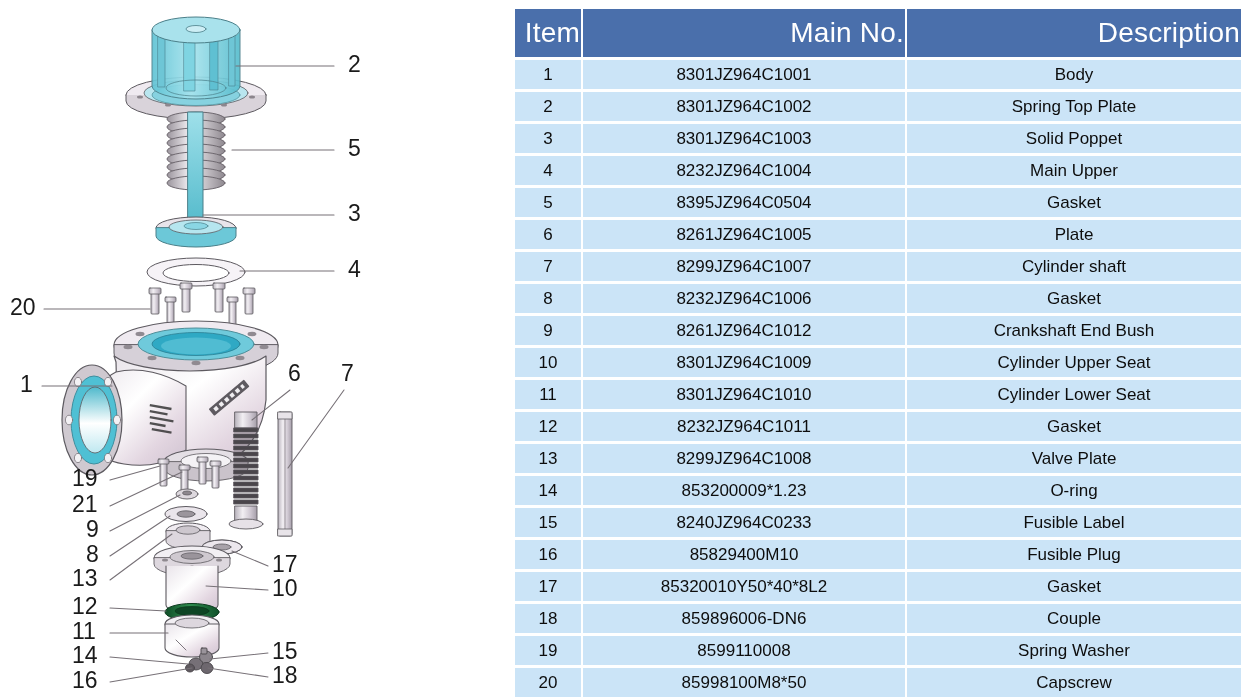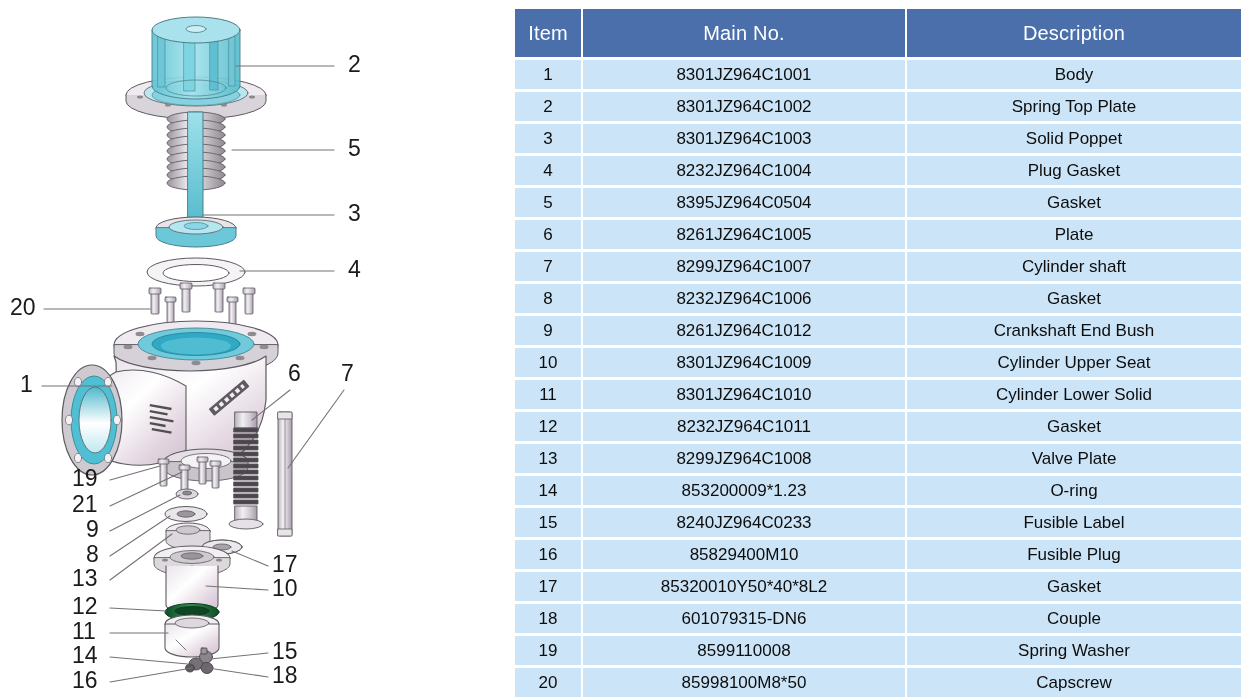--- a/index.html
+++ b/index.html
@@ -10,21 +10,21 @@
   #diagram{position:absolute;left:0;top:0;width:505px;height:700px;}
   #diagram svg{display:block;}
 
   .callout-num{font-family:"Liberation Sans",sans-serif;font-size:23px;fill:#1a1a1a;}
 
   
   #parts-table{position:absolute;left:513px;top:6px;width:728px;}
   table{border-collapse:separate;border-spacing:2px 3px;width:728px;table-layout:fixed;}
   thead th{
     background:#4a6fab;color:#ffffff;font-weight:normal;
-    font-size:20px;height:46px;vertical-align:middle;text-align:center;
+    font-size:28px;height:46px;vertical-align:middle;text-align:right;
     letter-spacing:.2px;
   }
   tbody td{
     background:#cbe4f7;color:#0d0d0d;font-size:17px;height:27px;
     text-align:center;vertical-align:middle;
   }
   col.c-item{width:66px;}
   col.c-part{width:322px;}
   col.c-desc{width:334px;}
 </style>
@@ -407,21 +407,21 @@
             <td>Spring Top Plate</td>
           </tr>
           <tr>
             <td>3</td>
             <td>8301JZ964C1003</td>
             <td>Solid Poppet</td>
           </tr>
           <tr>
             <td>4</td>
             <td>8232JZ964C1004</td>
-            <td>Plug Gasket</td>
+            <td>Main Upper</td>
           </tr>
           <tr>
             <td>5</td>
             <td>8395JZ964C0504</td>
             <td>Gasket</td>
           </tr>
           <tr>
             <td>6</td>
             <td>8261JZ964C1005</td>
             <td>Plate</td>
@@ -442,21 +442,21 @@
             <td>Crankshaft End Bush</td>
           </tr>
           <tr>
             <td>10</td>
             <td>8301JZ964C1009</td>
             <td>Cylinder Upper Seat</td>
           </tr>
           <tr>
             <td>11</td>
             <td>8301JZ964C1010</td>
-            <td>Cylinder Lower Solid</td>
+            <td>Cylinder Lower Seat</td>
           </tr>
           <tr>
             <td>12</td>
             <td>8232JZ964C1011</td>
             <td>Gasket</td>
           </tr>
           <tr>
             <td>13</td>
             <td>8299JZ964C1008</td>
             <td>Valve Plate</td>
@@ -476,21 +476,21 @@
             <td>85829400M10</td>
             <td>Fusible Plug</td>
           </tr>
           <tr>
             <td>17</td>
             <td>85320010Y50*40*8L2</td>
             <td>Gasket</td>
           </tr>
           <tr>
             <td>18</td>
-            <td>601079315-DN6</td>
+            <td>859896006-DN6</td>
             <td>Couple</td>
           </tr>
           <tr>
             <td>19</td>
             <td>8599110008</td>
             <td>Spring Washer</td>
           </tr>
           <tr>
             <td>20</td>
             <td>85998100M8*50</td>

